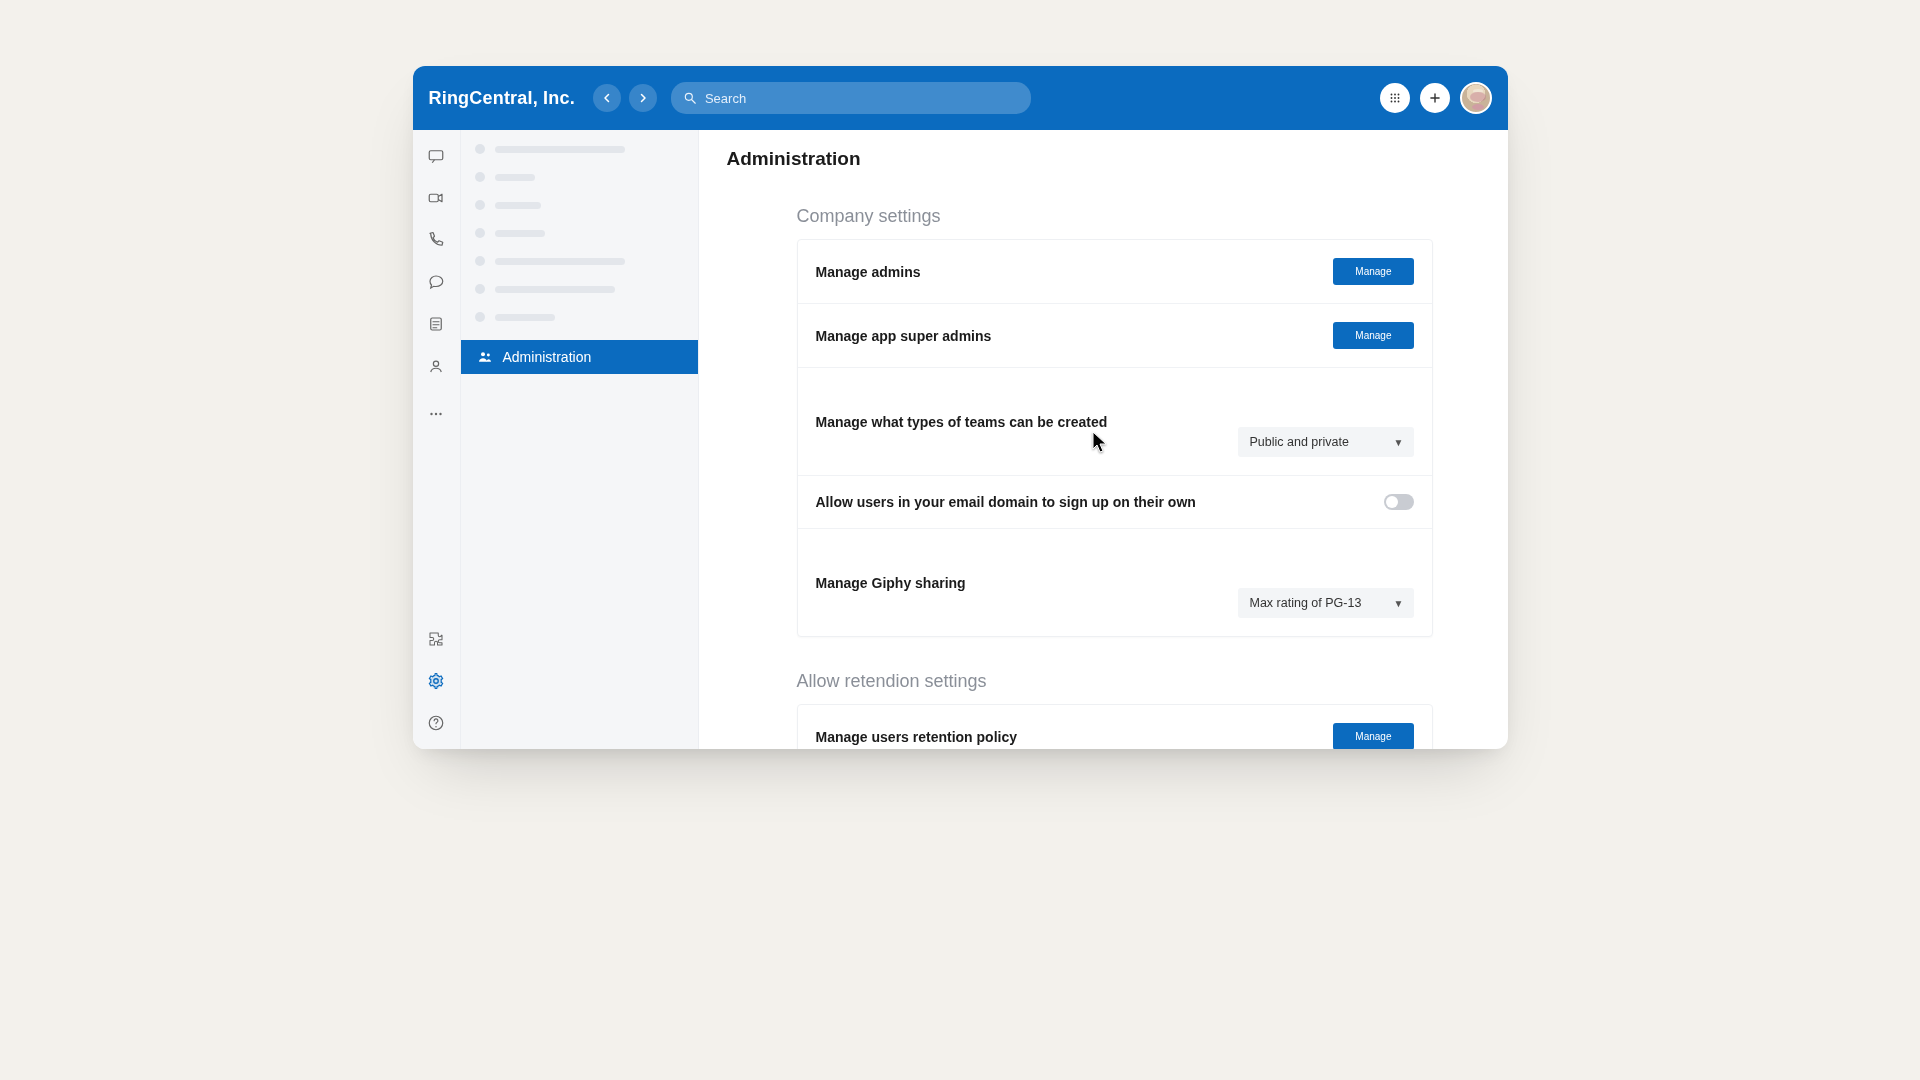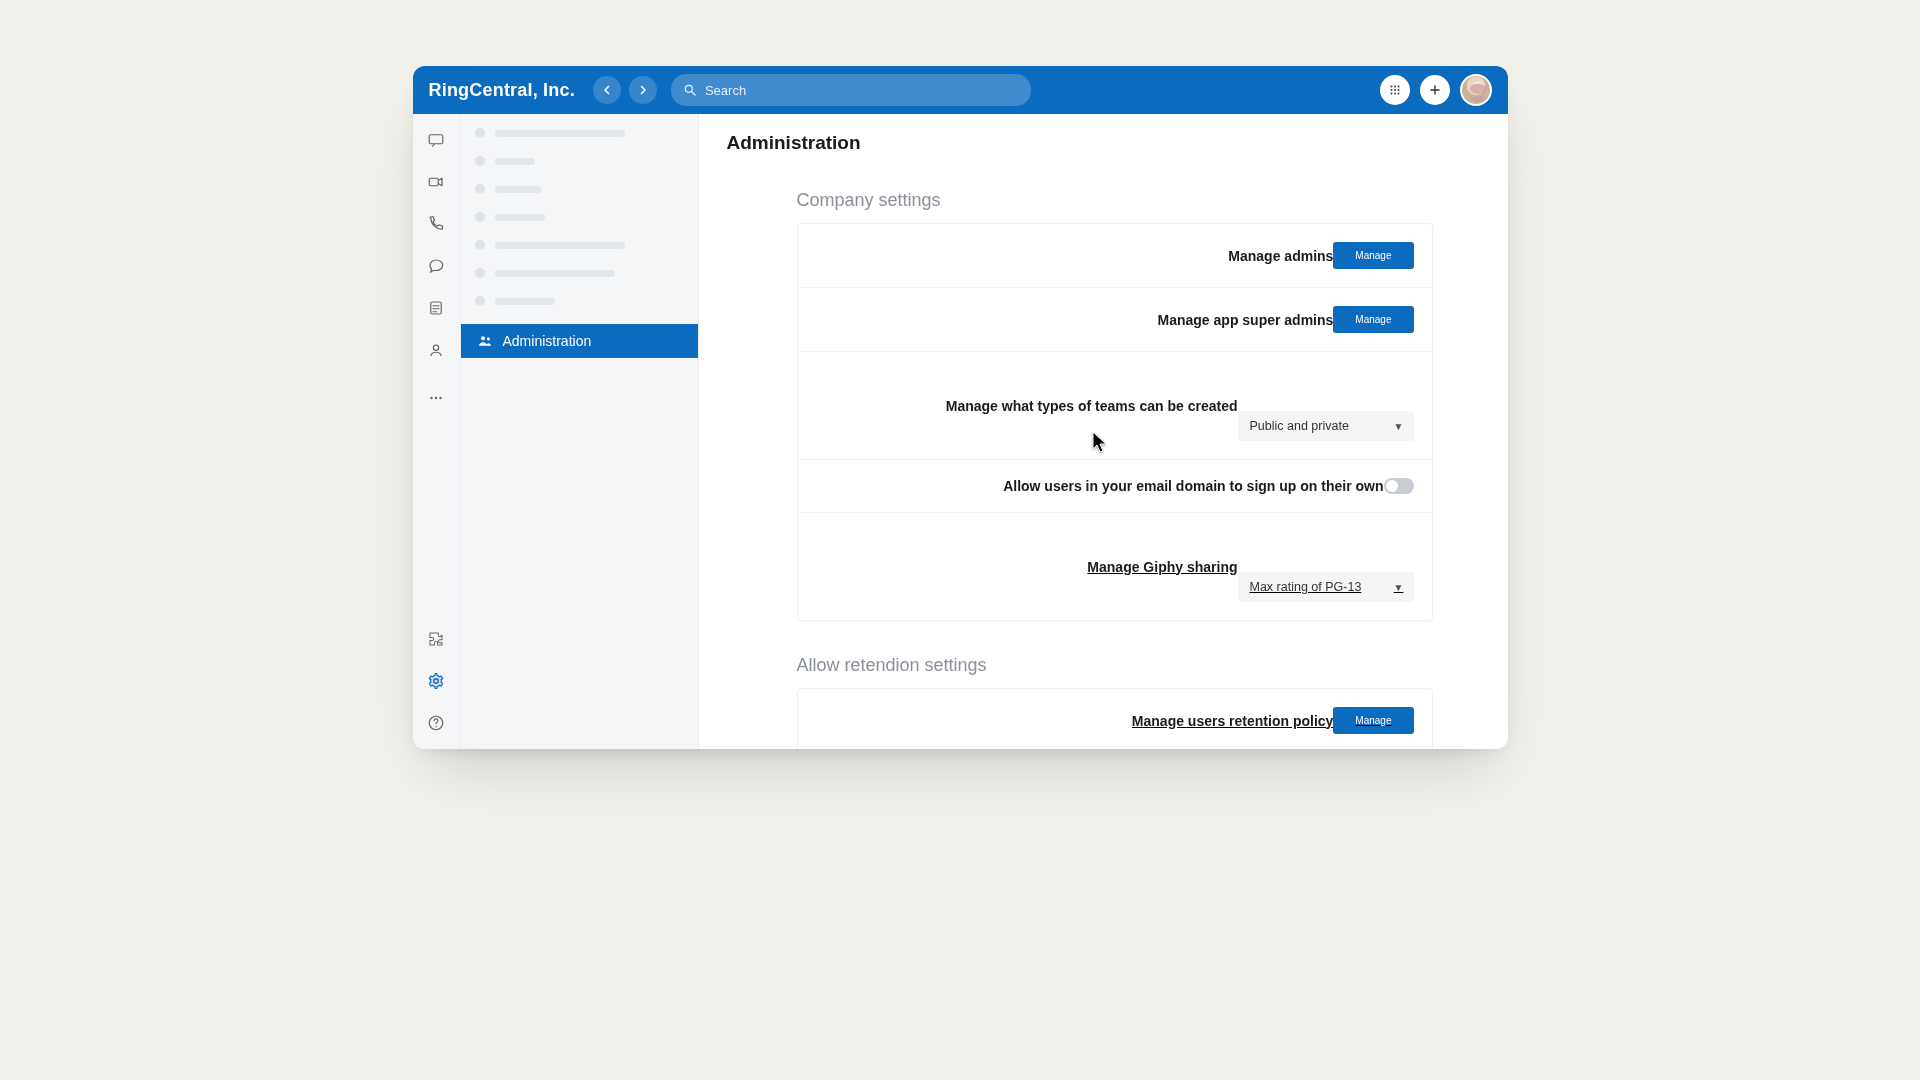--- a/index.html
+++ b/index.html
@@ -13,21 +13,21 @@
     background: #fff;
     border-radius: 12px;
     overflow: hidden;
     box-shadow: 0 30px 60px -20px rgba(0,0,0,0.18), 0 8px 20px -8px rgba(0,0,0,0.12);
     display: flex;
     flex-direction: column;
   }
 
   
   .topbar {
-    height: 48px;
+    height: 64px;
     background: #0b6bbf;
     display: flex;
     align-items: center;
     padding: 0 16px;
     gap: 14px;
     color: #fff;
   }
   .brand { font-size: 18px; font-weight: 700; letter-spacing: 0.2px; }
   .nav-arrows { display: flex; gap: 8px; margin-left: 4px; }
   .circle-btn {
@@ -129,25 +129,25 @@
   .section-label { font-size: 18px; color:#8a8f98; margin: 0 0 12px 70px; }
   .card {
     margin: 0 0 34px 70px;
     width: 636px;
     border: 1px solid #eef0f3;
     border-radius: 4px;
     background:#fff;
     box-shadow: 0 1px 2px rgba(0,0,0,0.03);
   }
   .row {
-    display:flex; align-items:center; justify-content:flex-end;
+    display:flex; align-items:center; justify-content:space-between;
     padding: 18px 18px;
     border-bottom: 1px solid #f0f2f5;
   }
-  .row:last-child{ border-bottom:none;text-decoration:underline; }
+  .row:last-child{ border-bottom:none; }
   .row-label { font-size: 14px; font-weight:600; color:#1b1b1b; }
   .btn {
     background:#0b6bbf; color:#fff; border:none;
     font-size:10px; padding: 8px 22px; border-radius:3px;
     font-weight:500;
   }
   .select {
     width: 176px; height: 30px;
     background:#f3f5f7;
     border-radius:3px;

